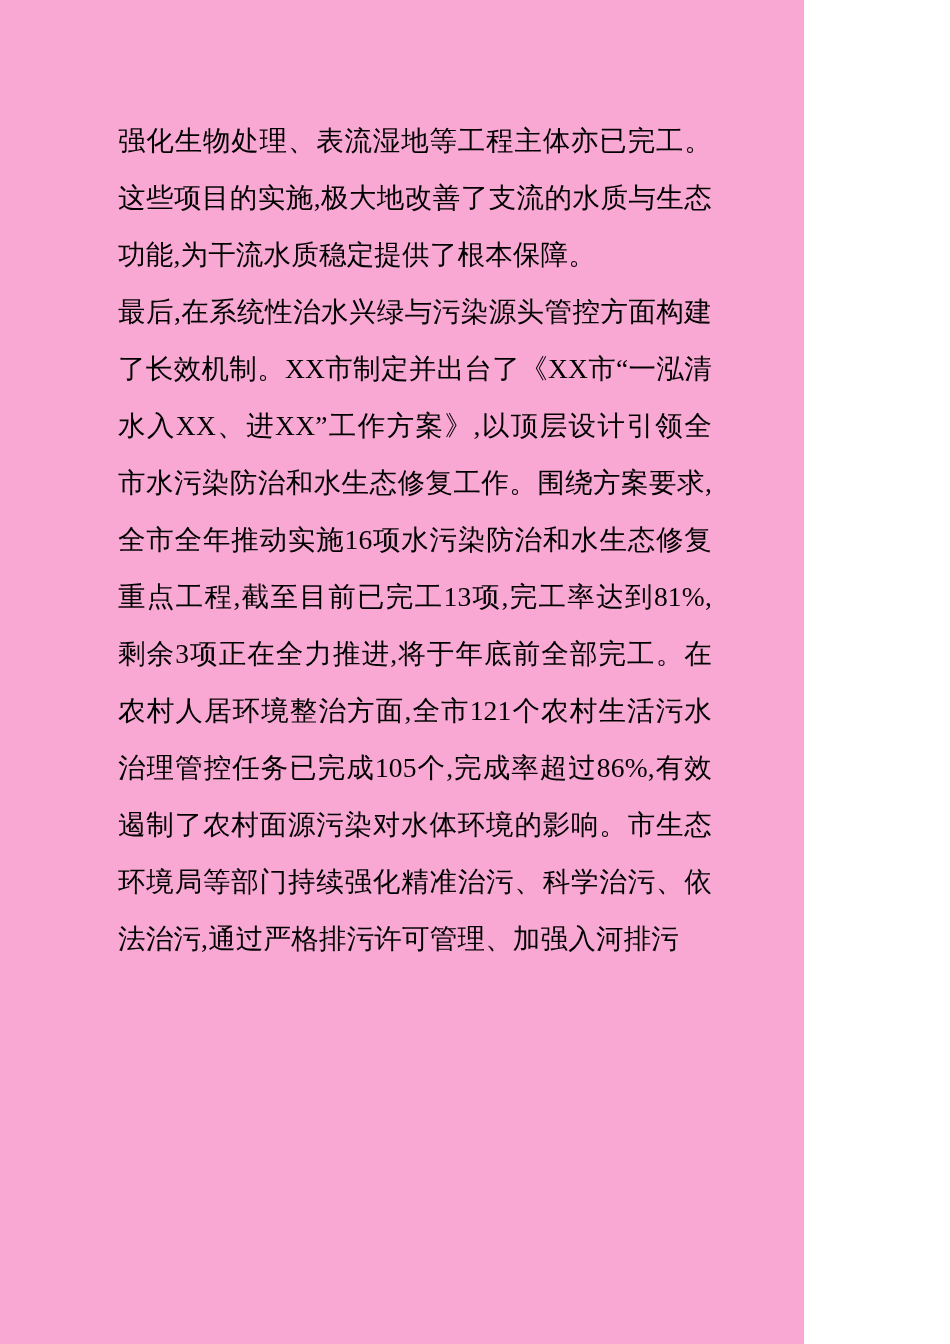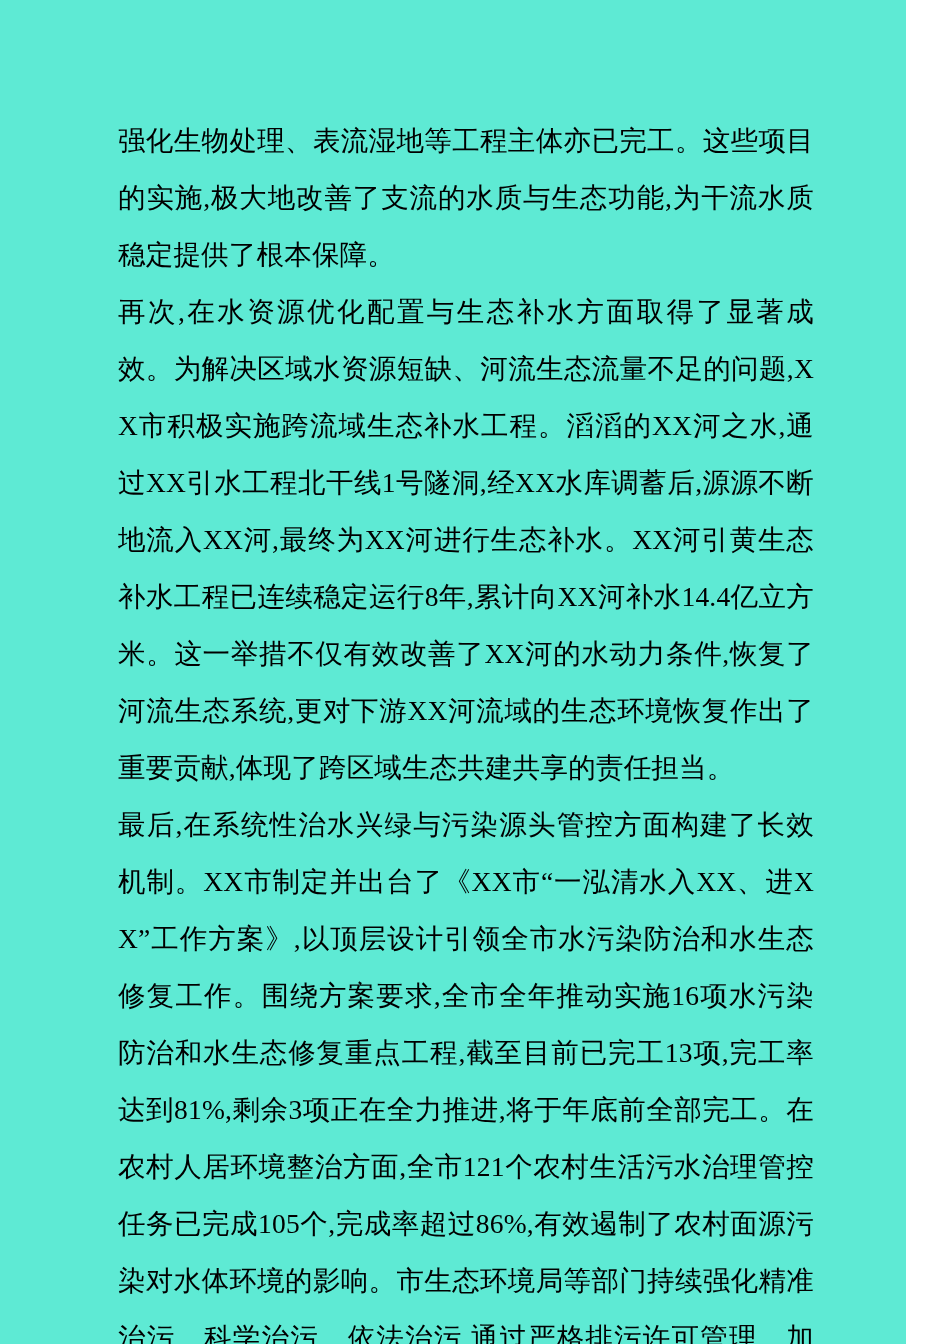--- a/index.html
+++ b/index.html
@@ -9,23 +9,23 @@
   }
   body {
     width: 950px;
     height: 1344px;
     font-family: "Liberation Serif", "DejaVu Serif", serif;
     color: #000000;
     overflow: hidden;
   }
   .page {
     position: relative;
-    width: 906px;
+    width: 804px;
     height: 1344px;
-    background: #5eead4;
+    background: #f9a8d4;
     box-sizing: border-box;
     padding: 112px 92px 40px 118px;
   }
   .doc-body {
     font-size: 27.5px;
     line-height: 57px;
     text-align: justify;
     text-justify: inter-ideograph;
     letter-spacing: 0.2px;
   }
@@ -37,16 +37,15 @@
   .para + .para {
     margin-top: 0px;
   }
 </style>
 </head>
 <body>
 
 <div class="page">
   <div class="doc-body">
     <p class="para">强化生物处理、表流湿地等工程主体亦已完工。这些项目的实施,极大地改善了支流的水质与生态功能,为干流水质稳定提供了根本保障。</p>
-    <p class="para">再次,在水资源优化配置与生态补水方面取得了显著成效。为解决区域水资源短缺、河流生态流量不足的问题,XX市积极实施跨流域生态补水工程。滔滔的XX河之水,通过XX引水工程北干线1号隧洞,经XX水库调蓄后,源源不断地流入XX河,最终为XX河进行生态补水。XX河引黄生态补水工程已连续稳定运行8年,累计向XX河补水14.4亿立方米。这一举措不仅有效改善了XX河的水动力条件,恢复了河流生态系统,更对下游XX河流域的生态环境恢复作出了重要贡献,体现了跨区域生态共建共享的责任担当。</p>
     <p class="para">最后,在系统性治水兴绿与污染源头管控方面构建了长效机制。XX市制定并出台了《XX市“一泓清水入XX、进XX”工作方案》,以顶层设计引领全市水污染防治和水生态修复工作。围绕方案要求,全市全年推动实施16项水污染防治和水生态修复重点工程,截至目前已完工13项,完工率达到81%,剩余3项正在全力推进,将于年底前全部完工。在农村人居环境整治方面,全市121个农村生活污水治理管控任务已完成105个,完成率超过86%,有效遏制了农村面源污染对水体环境的影响。市生态环境局等部门持续强化精准治污、科学治污、依法治污,通过严格排污许可管理、加强入河排污</p>
   </div>
 </div>
 
 </body></html>

